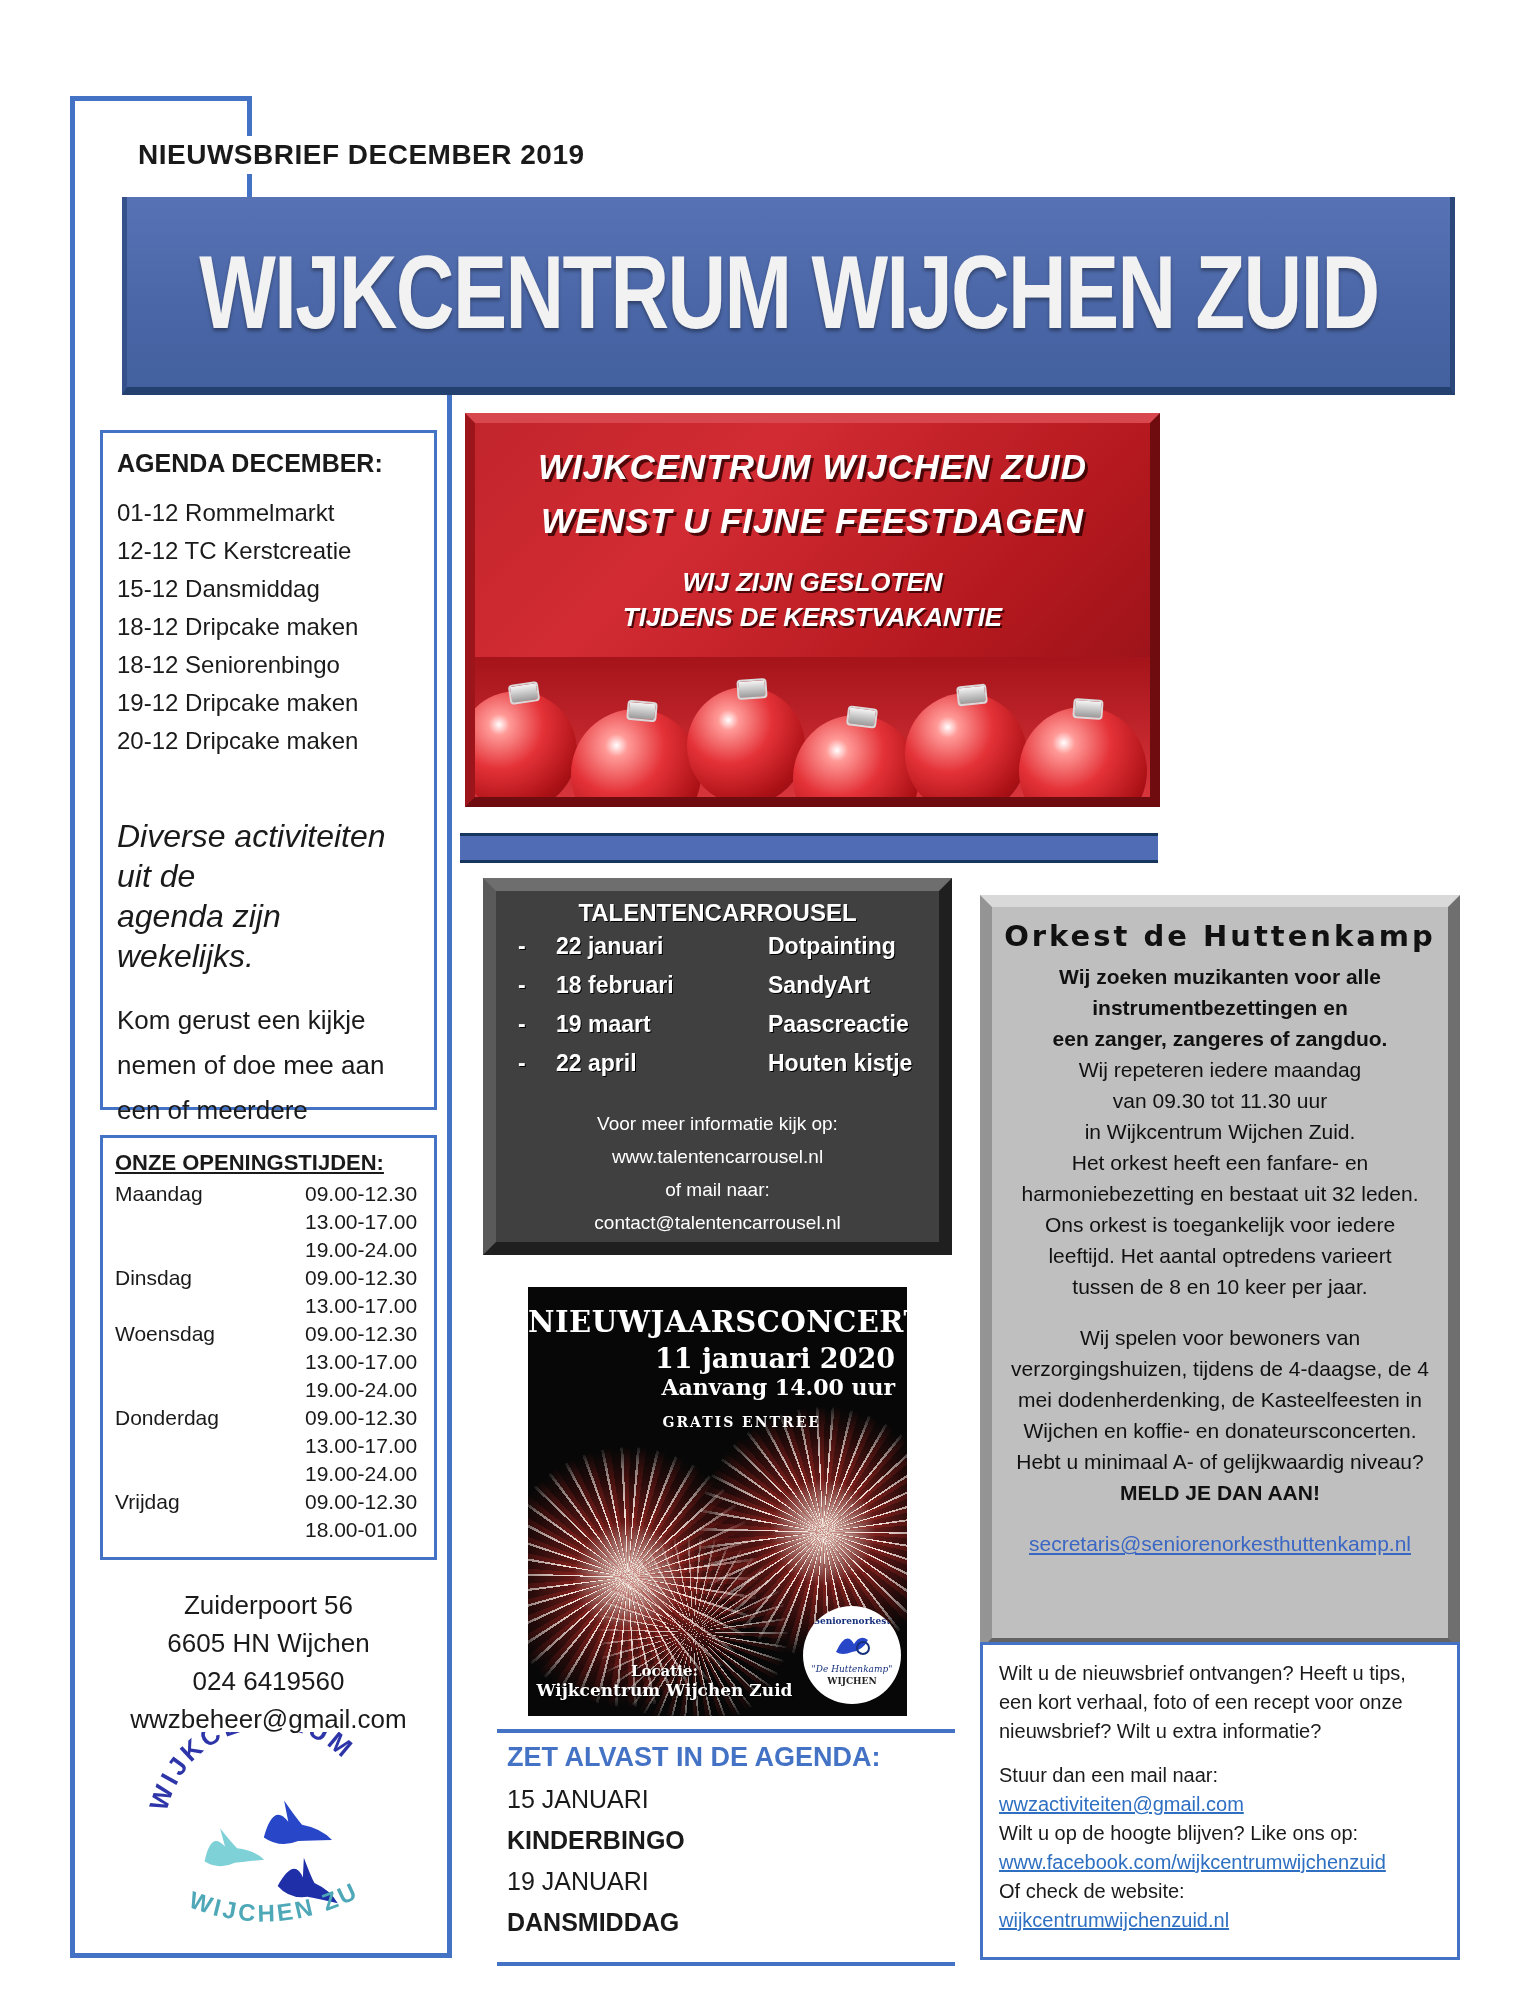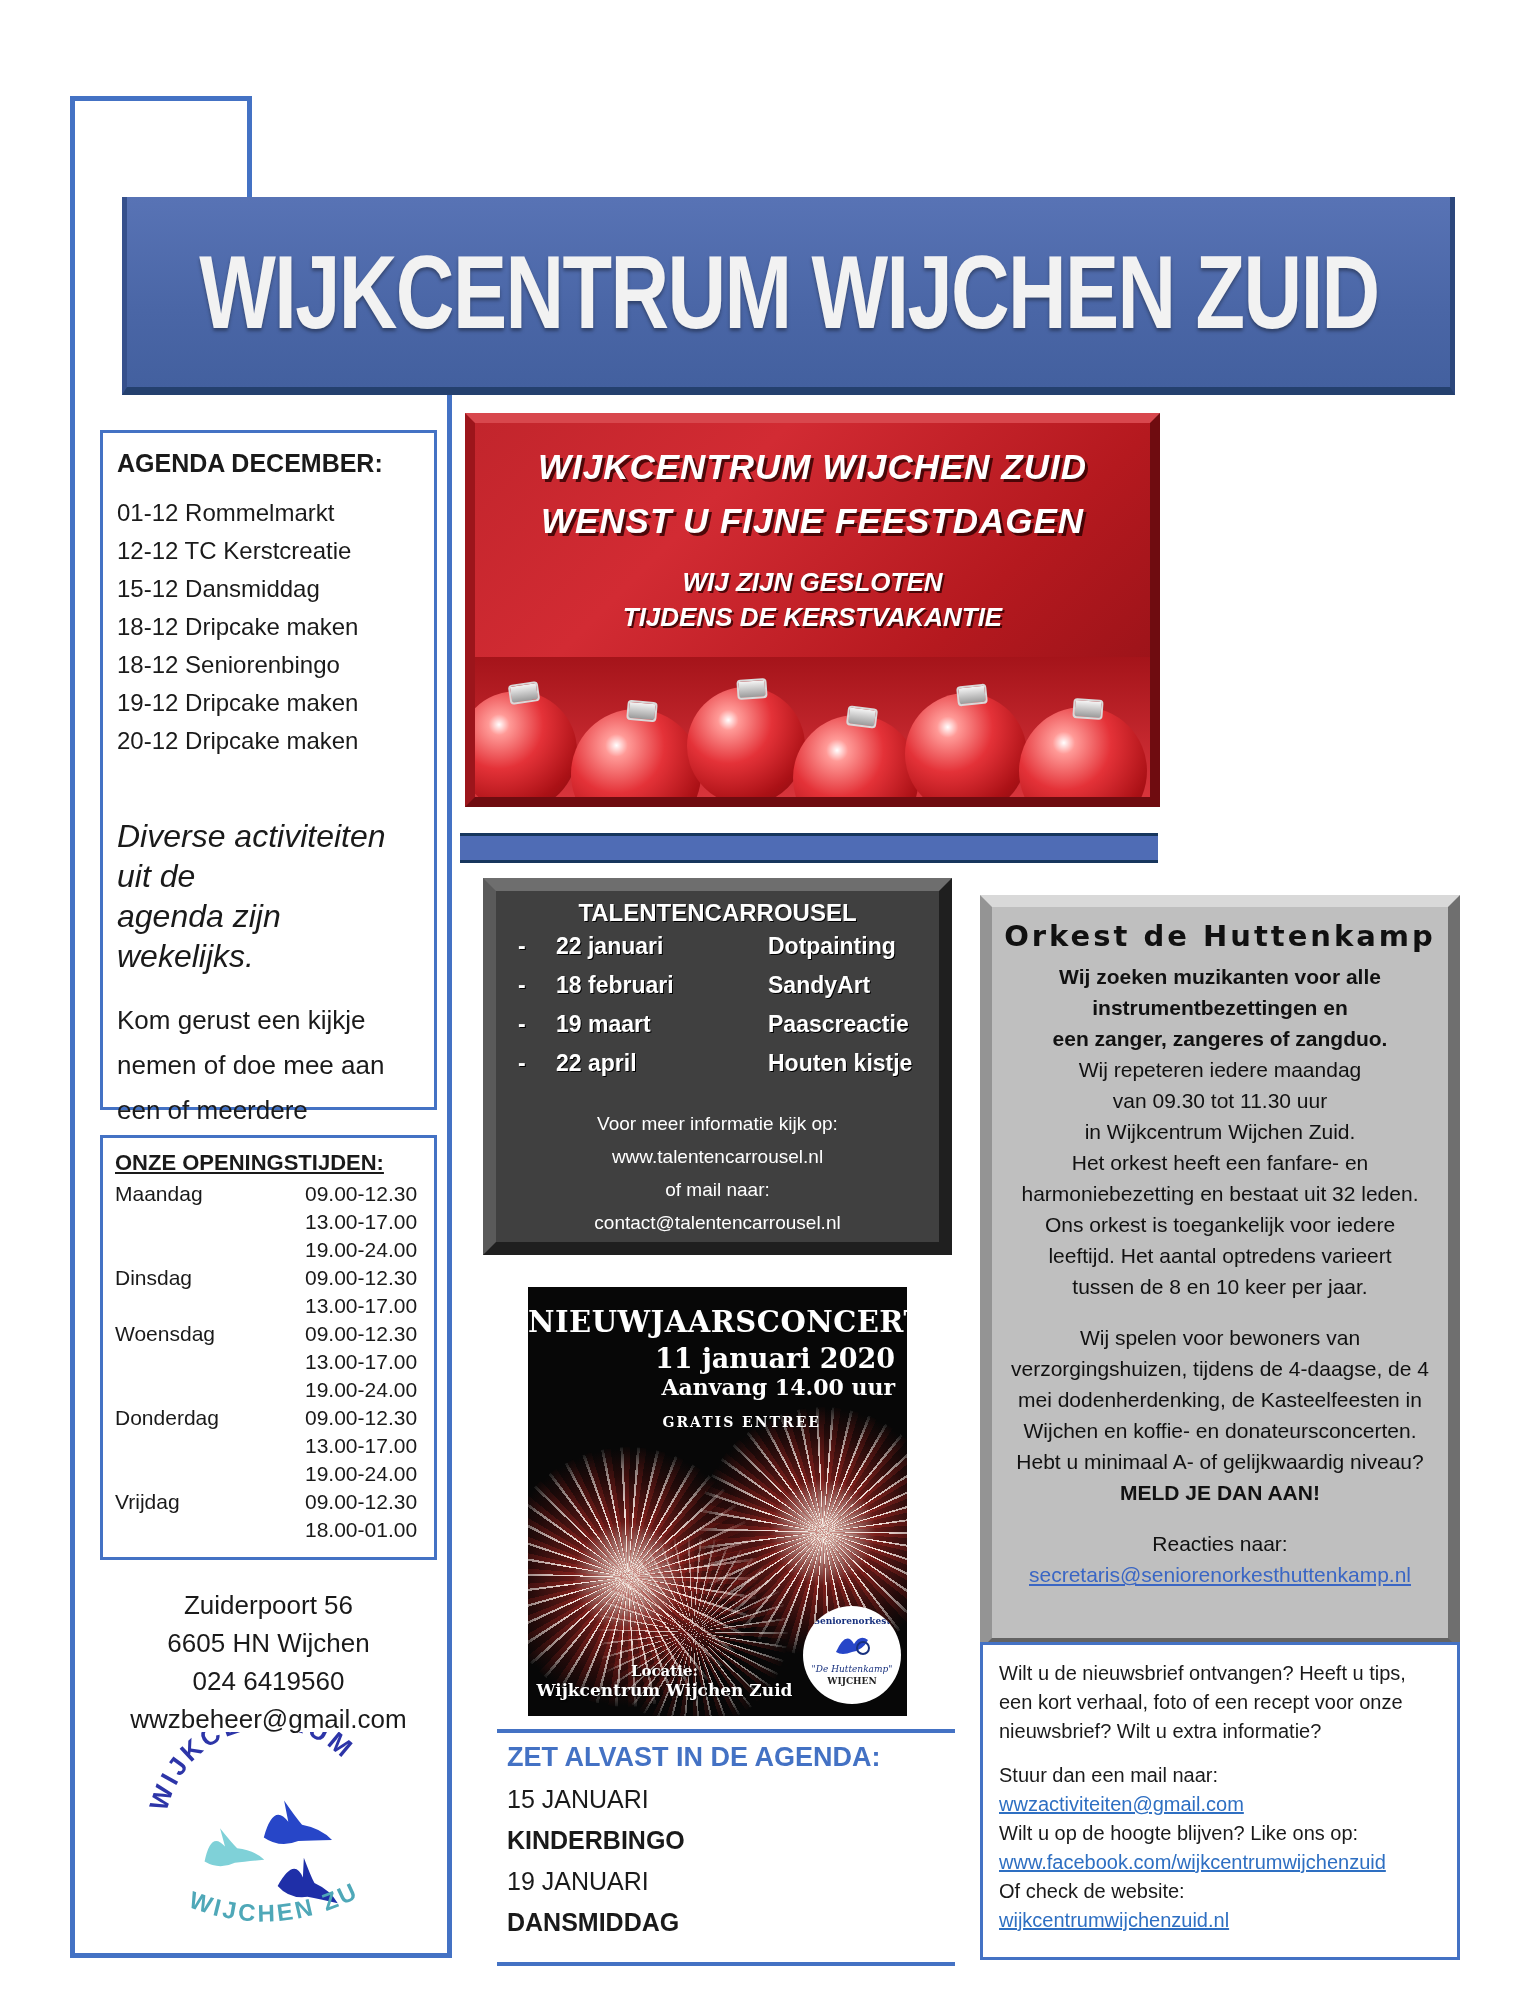--- a/index.html
+++ b/index.html
@@ -123,20 +123,21 @@
 <body>
 
 <div class="page">
 
   <div class="vline frame-left"></div>
   <div class="hline frame-top"></div>
   <div class="vline frame-stub"></div>
   <div class="vline frame-right"></div>
   <div class="hline frame-bottom"></div>
 
+  <div class="kicker">NIEUWSBRIEF DECEMBER 2019</div>
   <div class="banner">
     <div class="banner-title">WIJKCENTRUM WIJCHEN ZUID</div>
   </div>
 
   <div class="box agenda-box">
     <div class="agenda-title">AGENDA DECEMBER:</div>
     <div>
 
     <div class="agenda-item">01-12 Rommelmarkt</div>
         <div class="agenda-item">12-12 TC Kerstcreatie</div>
@@ -344,21 +345,20 @@
     <div>
 
     <div class="hut-line">Wij spelen  voor bewoners van</div>
         <div class="hut-line">verzorgingshuizen, tijdens de 4-daagse, de 4</div>
         <div class="hut-line">mei dodenherdenking, de Kasteelfeesten in</div>
         <div class="hut-line">Wijchen en koffie- en donateursconcerten.</div>
         <div class="hut-line">Hebt u minimaal A- of gelijkwaardig niveau?</div>
       </div>
     <div class="hut-line hut-bold">MELD JE DAN AAN!</div>
     <div class="hut-gap"></div>
-    <div class="hut-line">Reacties naar:</div>
     <a class="hut-link" href="#">secretaris@seniorenorkesthuttenkamp.nl</a>
   </div>
 
   <div class="poster">
     <div class="poster-head">
       <div class="poster-title">NIEUWJAARSCONCERT</div>
       <div class="poster-date">11 januari 2020</div>
       <div class="poster-time">Aanvang 14.00 uur</div>
       <div class="poster-entree">GRATIS ENTREE</div>
     </div>

